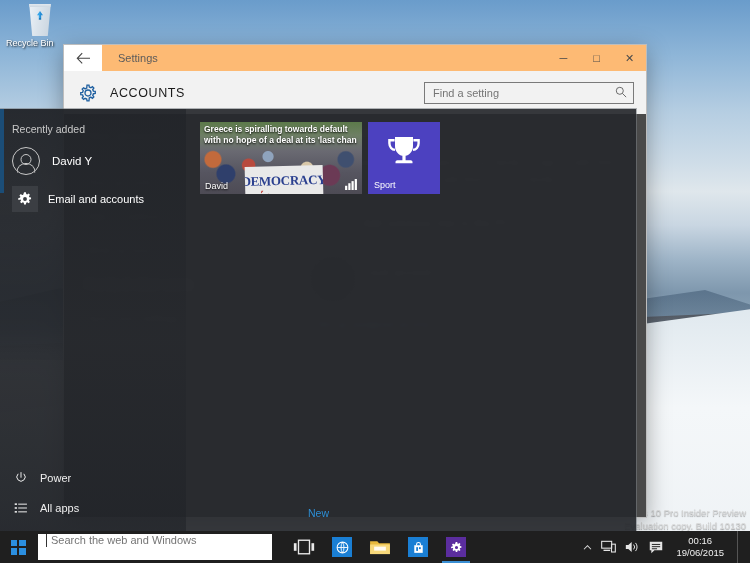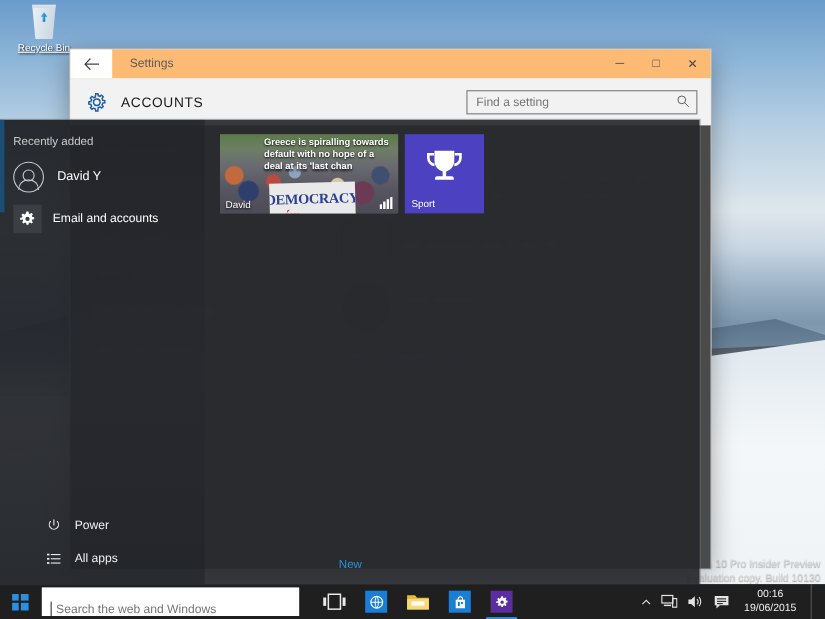--- a/index.html
+++ b/index.html
@@ -42,24 +42,23 @@
     clip-path: polygon(0 42%, 100% 2%, 100% 100%, 0 100%);
   }
   #wp-darkridge{
     position:absolute; left:0; right:0; top:55%; height:8%;
     background:linear-gradient(to bottom, rgba(60,48,44,.55), rgba(90,80,75,0));
     clip-path: polygon(0 80%, 100% 6%, 100% 30%, 0 100%);
   }
 
   
   #recycle-bin{
-    position:absolute; left:6px; top:4px; width:68px; text-align:center;
+    position:absolute; left:6px; top:4px; width:68px; text-align:left;
     color:#fff; font-size:9px; line-height:11px;
     text-shadow:1px 1px 2px rgba(0,0,0,.9);
-    text-decoration:underline;
   }
   #recycle-bin .bin{
     width:30px;height:32px;margin:0 auto 2px;position:relative;
     background:linear-gradient(100deg,#f2f6fa 0%,#dbe4ec 45%,#c3cfda 100%);
     clip-path:polygon(14% 0,86% 0,76% 100%,24% 100%);
     border-radius:2px;
     box-shadow:0 1px 2px rgba(0,0,0,.4);
   }
   #recycle-bin .bin:after{
     content:"";position:absolute;left:50%;top:44%;width:15px;height:14px;
@@ -181,21 +180,21 @@
     font-size:10.5px;color:#c9c9c9;padding:14px 0 0 12px;
   }
   .sm-item{
     display:flex;align-items:center;gap:10px;padding:5px 0 5px 12px;margin-top:6px;
   }
   .sm-item .tile-ic{
     width:26px;height:26px;background:#3b3e43;display:flex;align-items:center;justify-content:center;
     flex:none;
   }
   .sm-item .lbl{font-size:11px;color:#fff;}
-  #sm-bottom{ position:absolute; left:0; bottom:8px; width:100%;padding-left:28px; }
+  #sm-bottom{ position:absolute; left:0; bottom:8px; width:100%; }
   .sm-bot-item{ display:flex;align-items:center;gap:12px;padding:8px 0 8px 14px; }
   .sm-bot-item .lbl{font-size:11px;color:#efefef;}
   .sm-bot-item svg{ flex:none; }
   #sm-right{
     flex:1; position:relative; padding:13px 0 0 14px;
   }
   #sm-group-title{ font-size:10.5px; color:#e2e2e2; margin-bottom:8px; }
   #sm-tiles{ display:flex; gap:6px; }
 
   
@@ -228,21 +227,20 @@
   }
   .tile-money .banner em{
     position:absolute; bottom:-7px; left:16%; font-style:italic; font-weight:700;
     font-size:12px; color:#c0342b; font-family:"Liberation Serif",serif;
   }
   .tile-money .headline{
     position:absolute; left:4px; top:2px; right:3px;
     font-size:8.5px; line-height:11px; color:#fff;
     text-shadow:0 1px 2px rgba(0,0,0,.95);
     font-weight:600;
-    margin-left:36px;
   }
   .tile-money .tname{
     position:absolute; left:5px; bottom:3px; font-size:9px; color:#fff;
     text-shadow:0 1px 2px rgba(0,0,0,.95);
   }
   .tile-money .badge{
     position:absolute; right:5px; bottom:4px; width:12px; height:11px;
   }
 
   
@@ -265,21 +263,21 @@
     background:#1f1f1f; display:flex; align-items:center;
   }
   #start-button{
     width:36px; height:32px; display:flex; align-items:center; justify-content:center;
   }
   .winlogo{ width:15px;height:15px; display:grid;
     grid-template-columns:1fr 1fr; grid-template-rows:1fr 1fr; gap:1.6px;}
   .winlogo i{ background:#2b8fe0; display:block; }
   #search-box{
     width:234px; height:26px; background:#ffffff; margin-left:2px;
-    display:flex; align-items:flex-end; padding:0 8px;
+    display:flex; align-items:flex-start; padding:0 8px;
   }
   #search-box .caret{ width:1px;height:13px;background:#333;margin-right:4px;}
   #search-box input{
     flex:1;border:0;outline:0;background:transparent;
     font-family:"Liberation Sans",sans-serif;font-size:11px;color:#555;
   }
   #tb-icons{ display:flex; align-items:center; gap:2px; margin-left:14px; }
   .tb-ic{ width:36px;height:32px;display:flex;align-items:center;justify-content:center;position:relative;}
   .tb-ic .sq{ width:20px;height:20px;display:flex;align-items:center;justify-content:center;}
   .tb-ic.active:after{

